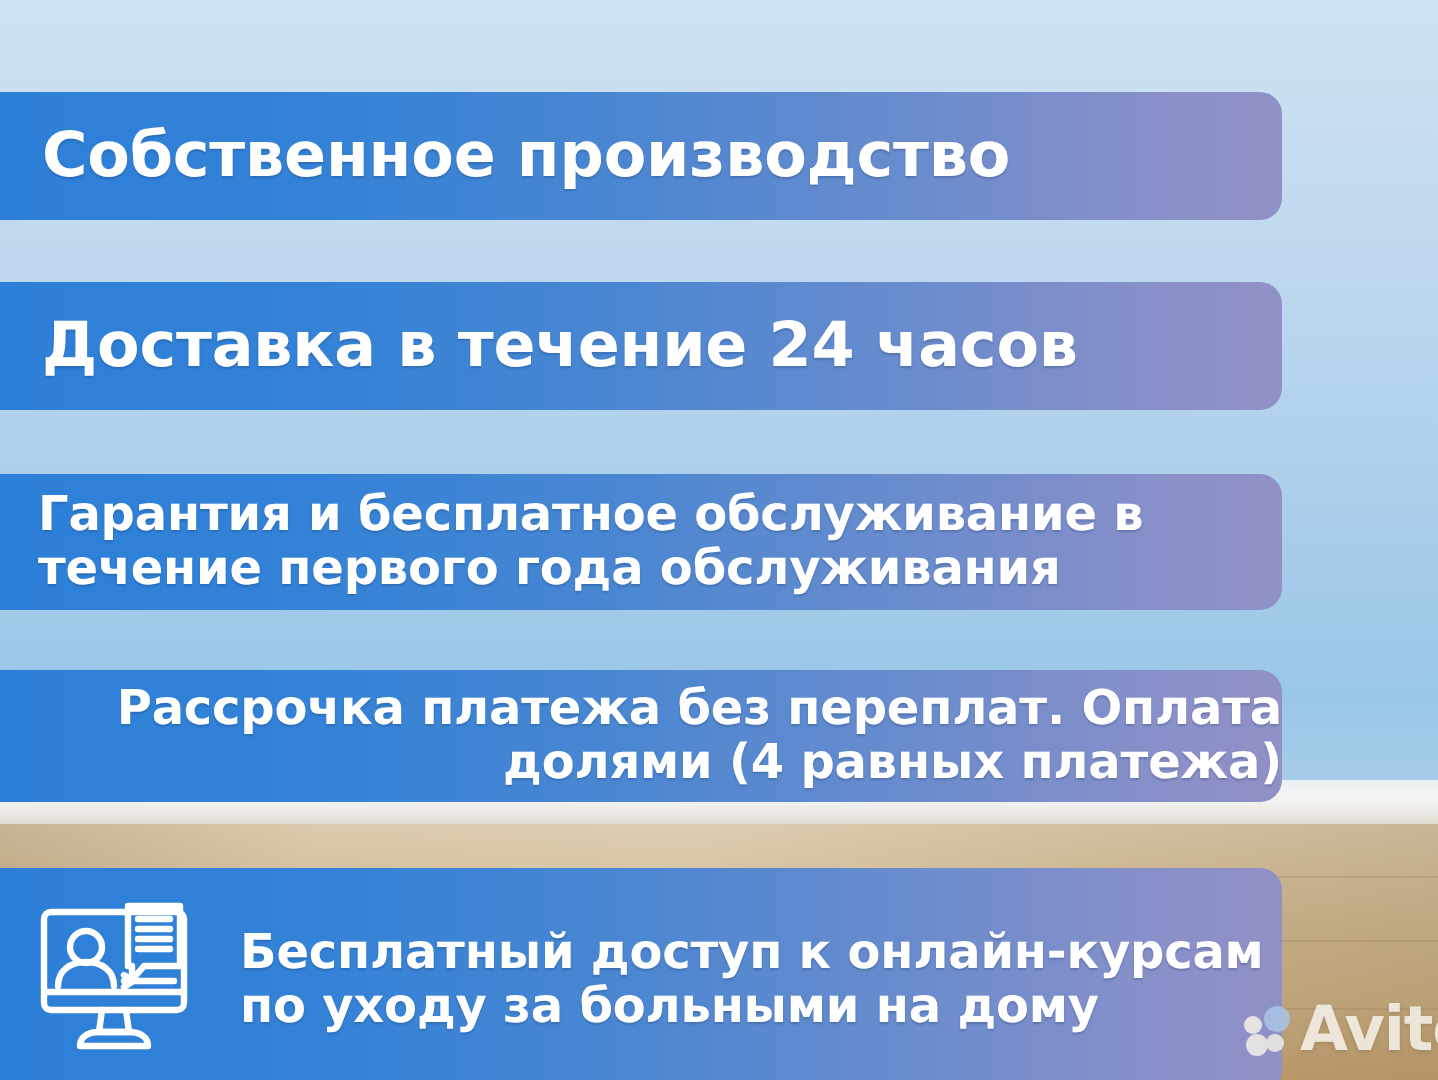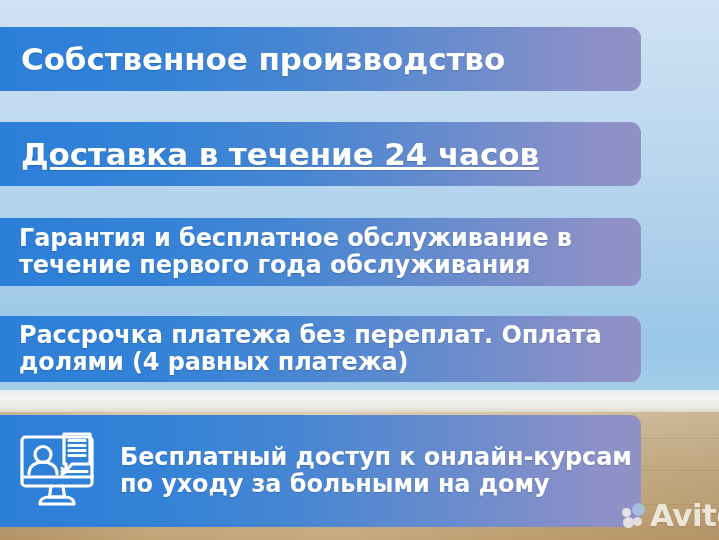--- a/index.html
+++ b/index.html
@@ -82,42 +82,43 @@
         #3382d7 24%,
         #4786d2 46%,
         #6b8ccd 72%,
         #8b90c8 92%,
         #9091c6 100%);
     border-top-right-radius: 11px;
     border-bottom-right-radius: 11px;
     box-sizing: border-box;
     display: flex;
     align-items: center;
+    margin-top: 19px;
   }
   .banner-text {
     color: #ffffff;
     font-weight: 700;
     letter-spacing: -0.1px;
     line-height: 1.12;
     text-shadow: 0 1px 1px rgba(20,50,95,0.25);
     white-space: pre-line;
   }
 
   
   #banner-1 { top: 27px;  width: 641px; height: 64px; padding-left: 21px; }
   #banner-1 .banner-text { font-size: 31px; }
 
   #banner-2 { top: 122px; width: 641px; height: 64px; padding-left: 21px; }
-  #banner-2 .banner-text { font-size: 31px; text-decoration: underline; }
+  #banner-2 .banner-text { font-size: 31px; }
 
   #banner-3 { top: 218px; width: 641px; height: 68px; padding-left: 19px; justify-content: center; }
   #banner-3 .banner-text { font-size: 24px; }
 
   #banner-4 { top: 316px; width: 641px; height: 66px; padding-left: 19px; }
-  #banner-4 .banner-text { font-size: 24px; }
+  #banner-4 .banner-text { font-size: 24px; text-align: right; }
 
   #banner-5 { top: 415px; width: 641px; height: 112px; padding-left: 14px; }
   #banner-5 .banner-text { font-size: 24px; margin-left: 14px; }
 
   .banner-icon {
     flex: 0 0 auto;
     width: 92px;
     height: 84px;
     display: flex;
     align-items: center;

